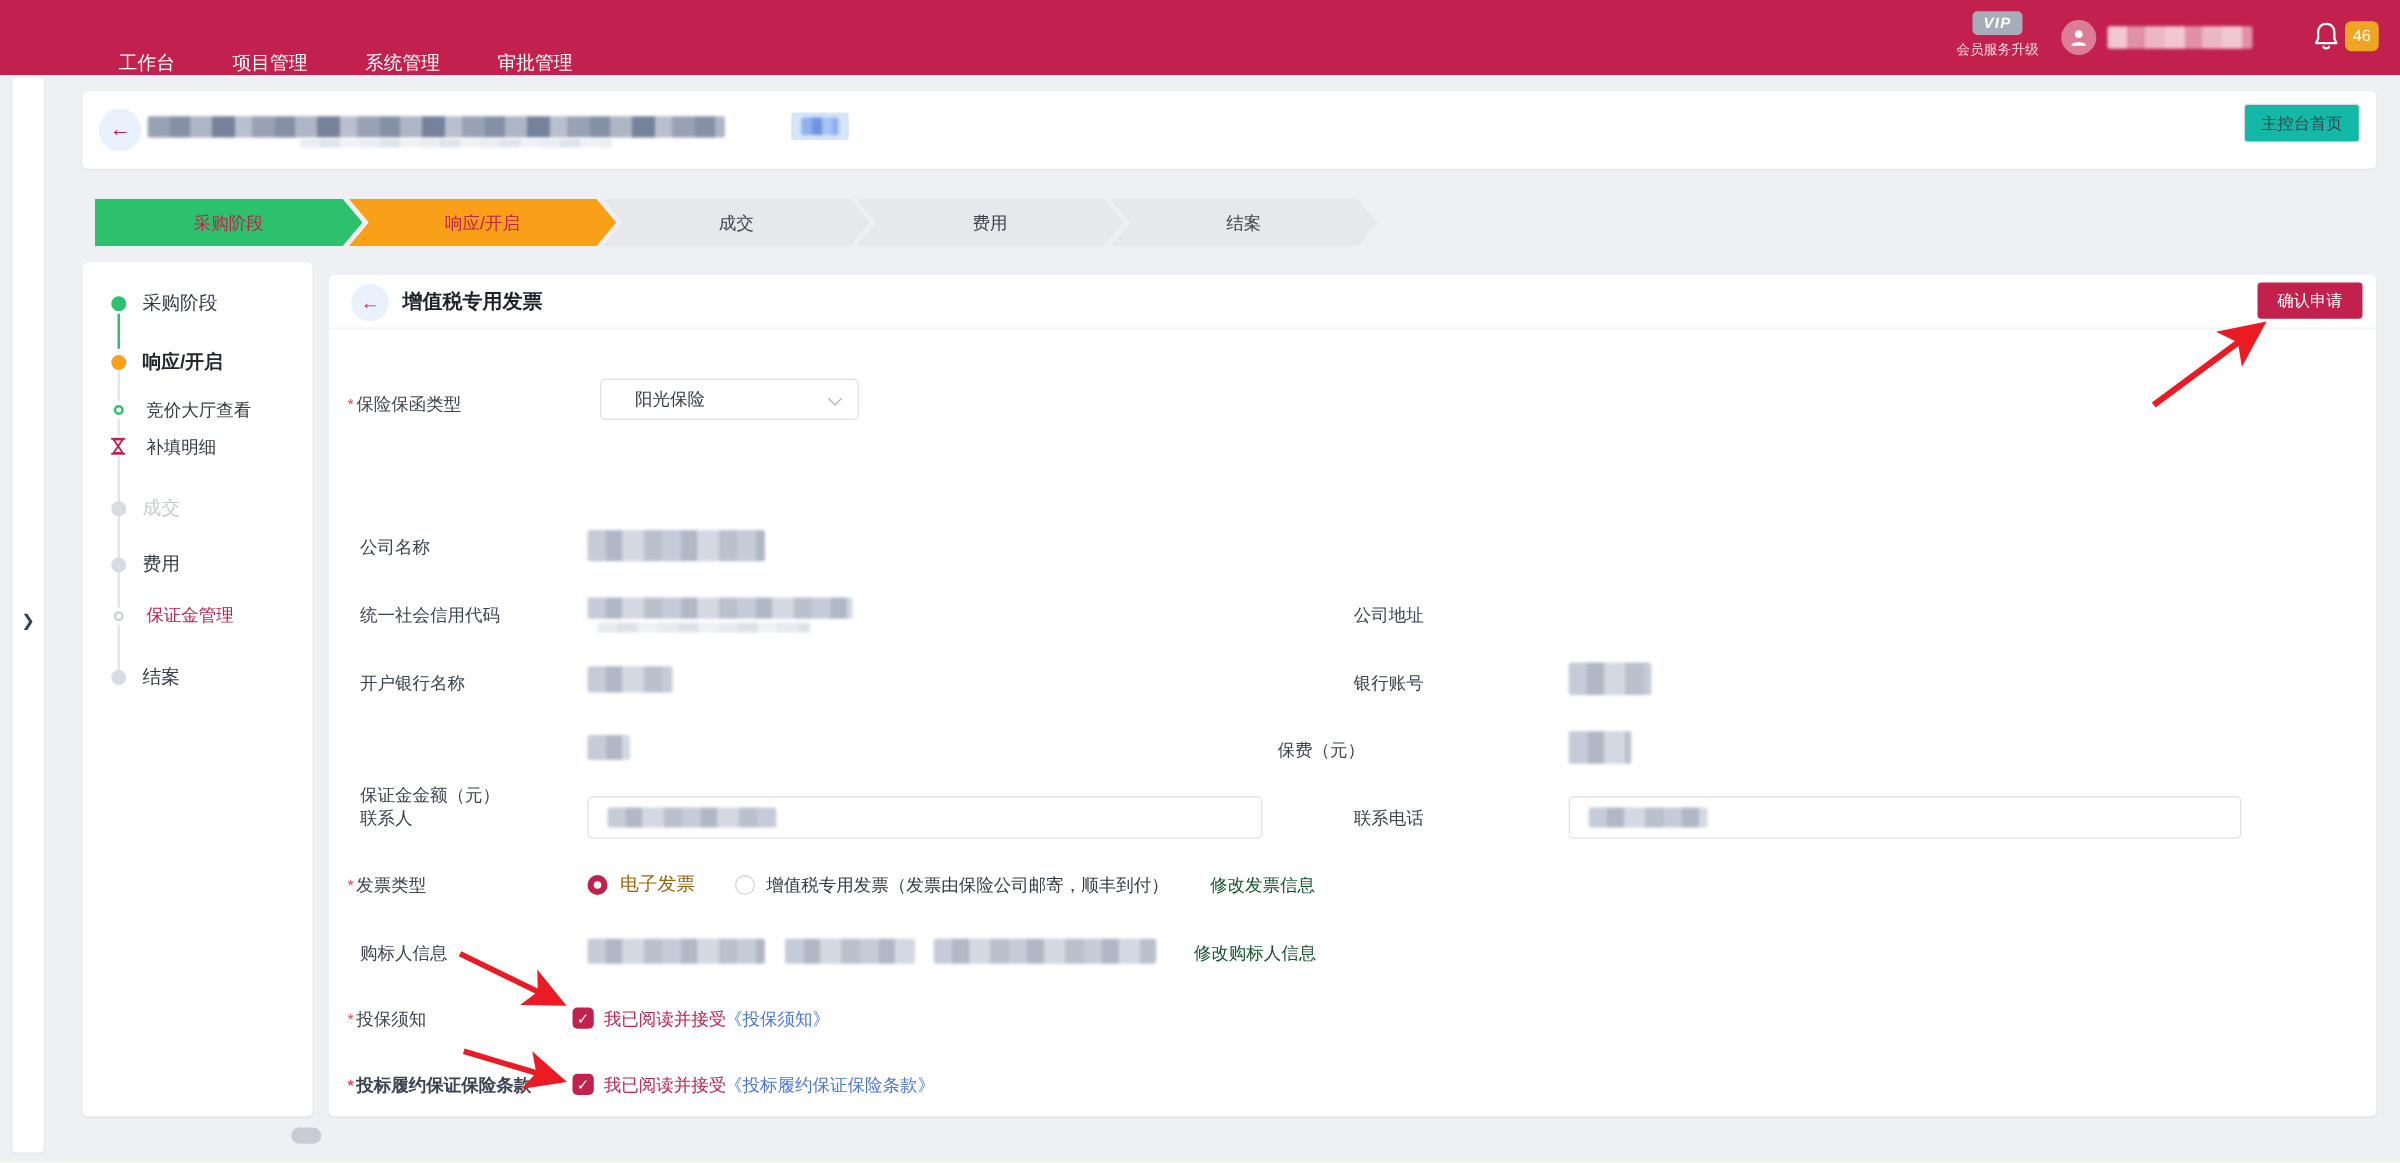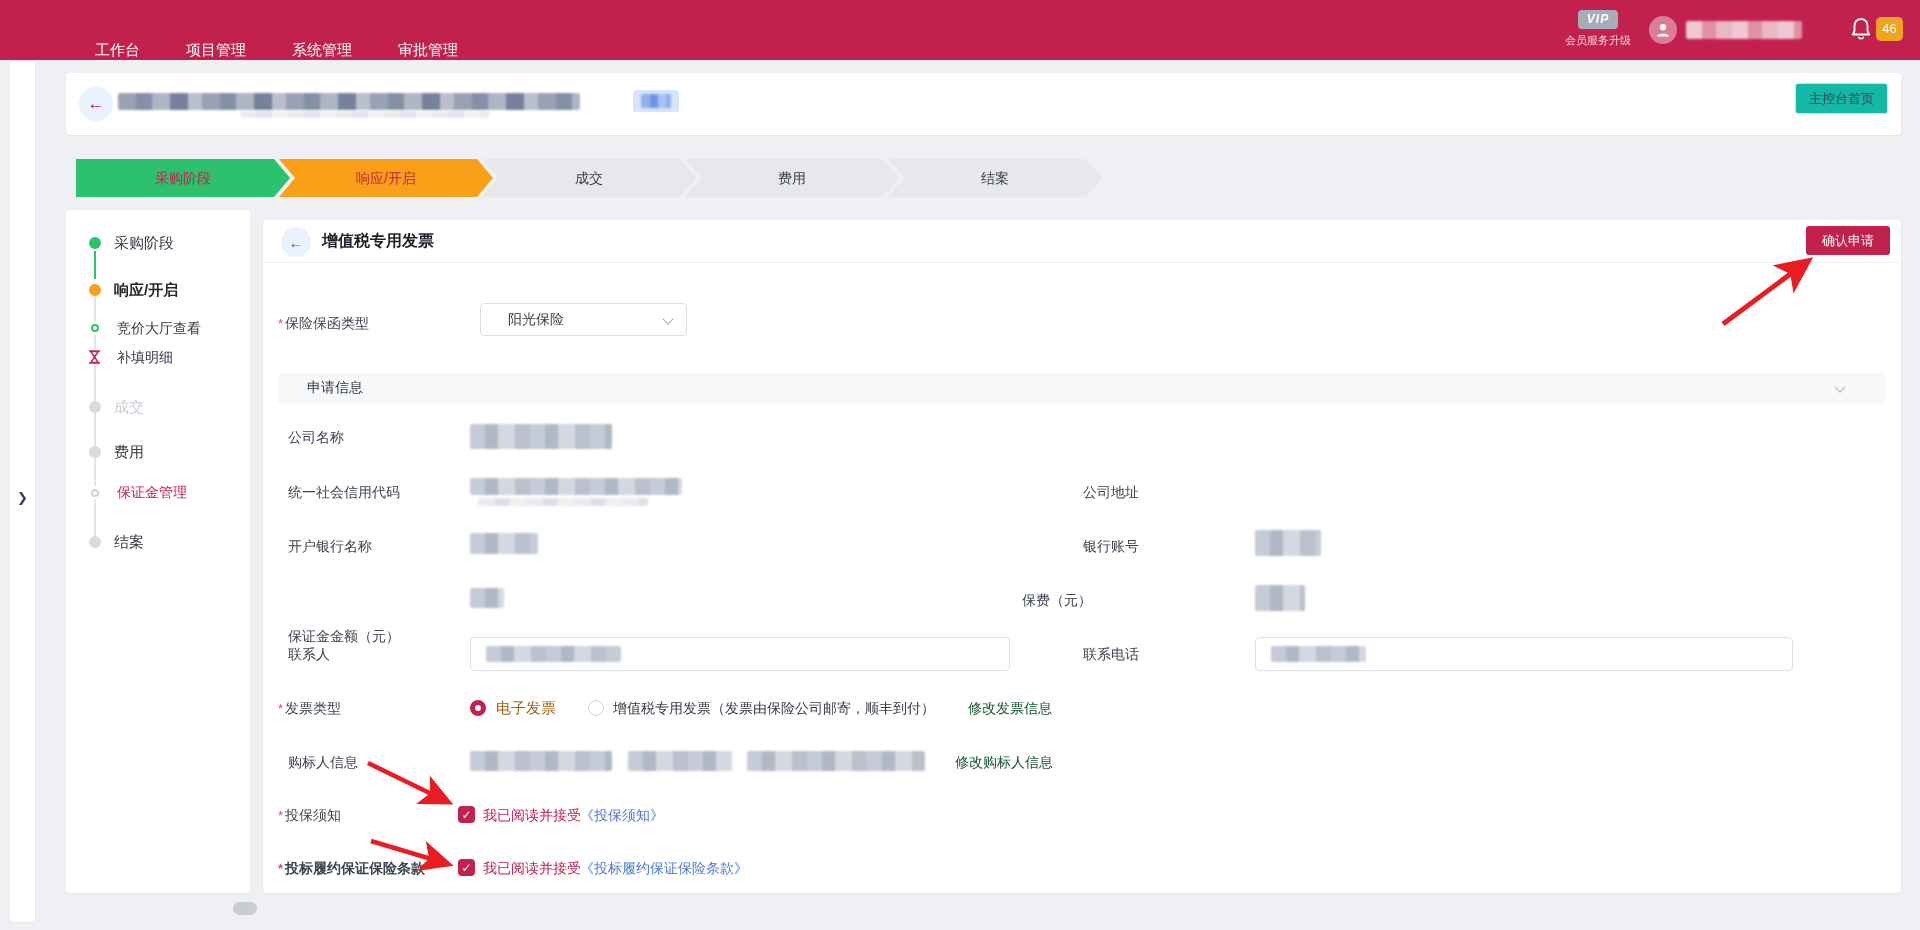--- a/index.html
+++ b/index.html
@@ -207,24 +207,20 @@
   <button class="confirm-btn">确认申请</button>
 
   <span class="lbl" style="left:278px; top:313px;">
     <span class="star">*</span><span>保险保函类型</span>
   </span>
   <div class="select-box">
     <span>阳光保险</span>
     <span class="chev" style="right:14px; top:11px; position:absolute;"></span>
   </div>
 
-  <div class="section-bar">
-    <span class="sec-title">申请信息</span>
-    <span class="chev" style="right:42px; top:10px;"></span>
-  </div>
 
   <span class="lbl" style="left:288px; top:427px;">公司名称</span>
   <div class="rd med" style="left:470px; top:424px; width:142px; height:25px;"></div>
 
   <span class="lbl" style="left:288px; top:482px;">统一社会信用代码</span>
   <div class="rd med" style="left:470px; top:478px; width:212px; height:17px;"></div>
   <div class="rd lite" style="left:478px; top:498px; width:170px; height:8px; opacity:.7;"></div>
   <span class="lbl" style="left:1083px; top:482px;">公司地址</span>
 
   <span class="lbl" style="left:288px; top:536px;">开户银行名称</span>

